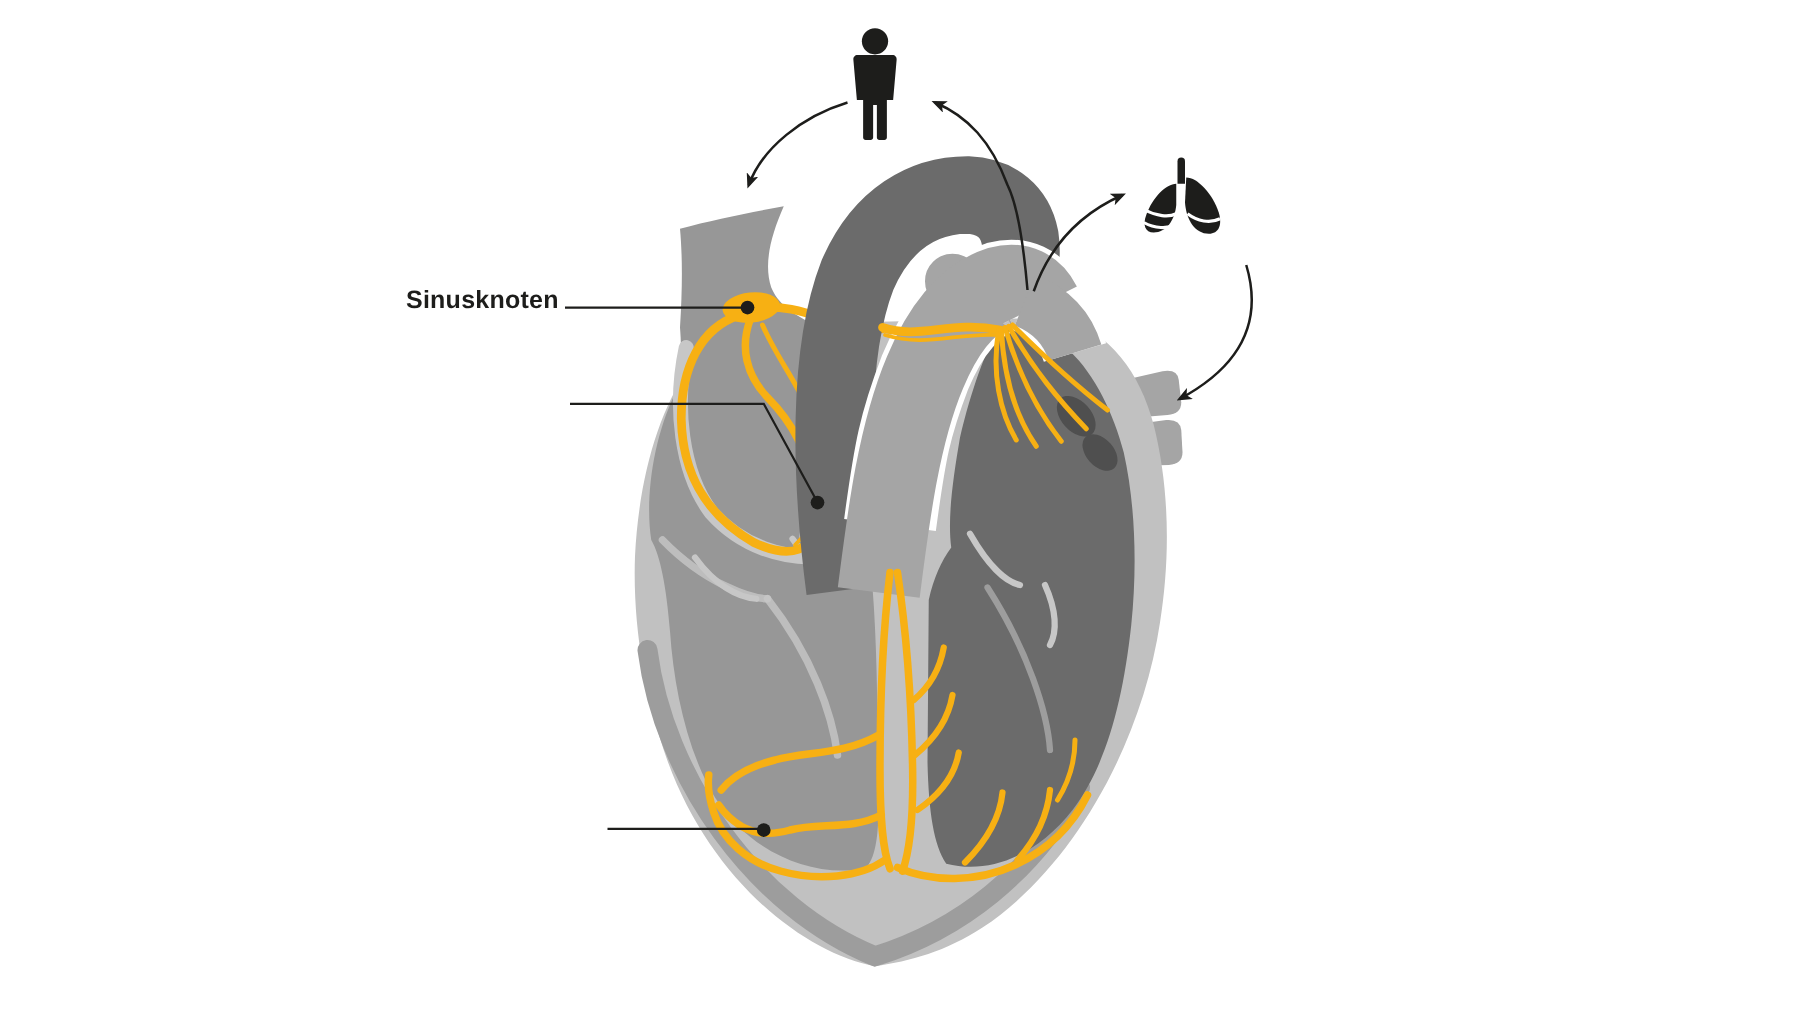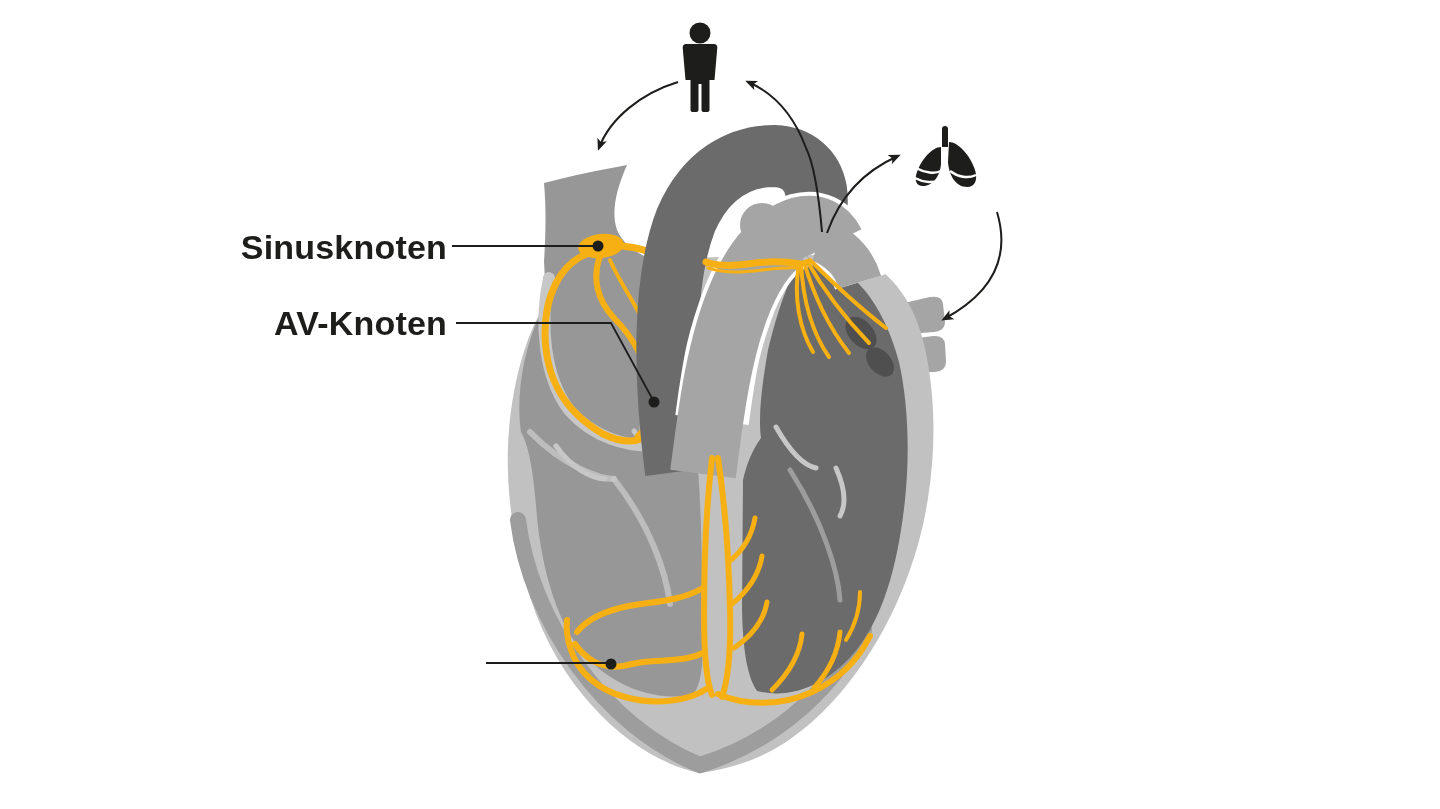--- a/index.html
+++ b/index.html
@@ -11,21 +11,21 @@
     --vessel-dark:#6B6B6B;
     --vessel-medium:#A5A5A5;
     --detail-light:#C7C7C7;
     --atrium-spot:#4F4F4F;
     --ink:#1D1D1B;
   }
   html,body{margin:0;padding:0;background:#fff;}
   #stage{position:relative;width:1440px;height:809px;background:#fff;overflow:hidden;
          font-family:"Liberation Sans",sans-serif;}
   svg{position:absolute;left:0;top:0;}
-  .label{position:absolute;font-weight:bold;font-size:34px;line-height:1;
+  .label{position:absolute;font-weight:bold;font-size:20px;line-height:1;
          letter-spacing:.2px;color:var(--ink);text-align:right;}
   .f-outer{fill:var(--heart-outer);}
   .s-shadow{stroke:var(--heart-shadow);stroke-width:16;fill:none;stroke-linecap:round;}
   .f-left{fill:var(--chamber-left);}
   .f-right{fill:var(--chamber-right);}
   .f-dark{fill:var(--vessel-dark);}
   .f-med{fill:var(--vessel-medium);}
   .f-spot{fill:var(--atrium-spot);}
   .s-light{stroke:var(--detail-light);fill:none;stroke-linecap:round;}
   .s-yellow{stroke:var(--conduction-yellow);fill:none;stroke-linecap:round;}
@@ -176,14 +176,13 @@
       <path class="s-ink" stroke-width="1.8" d="M 452 246 L 597 246"></path>
       <circle class="ink" cx="598" cy="246" r="5.5"></circle>
       <path class="s-ink" stroke-width="1.8" d="M 456 323 L 611 323 L 653 400"></path>
       <circle class="ink" cx="654" cy="402" r="5.5"></circle>
       <path class="s-ink" stroke-width="1.8" d="M 486 663 L 609 663"></path>
       <circle class="ink" cx="611" cy="664" r="5.5"></circle>
     </g>
   </svg>
 
   <div class="label" style="left:150px;top:230px;width:297px;">Sinusknoten</div>
-  <div class="label" style="left:150px;top:306px;width:297px;">AV-Knoten</div>
 </div>
 
 </body></html>

